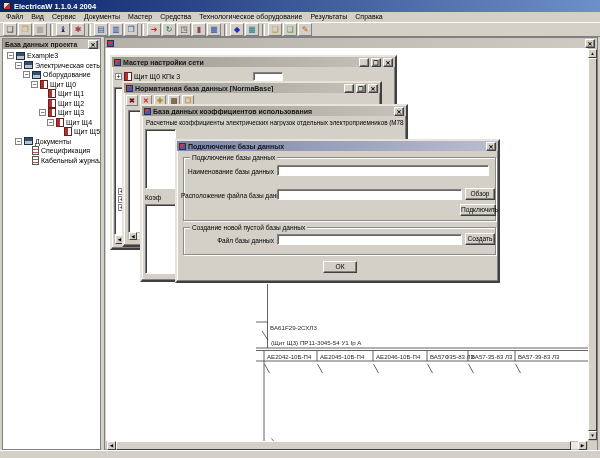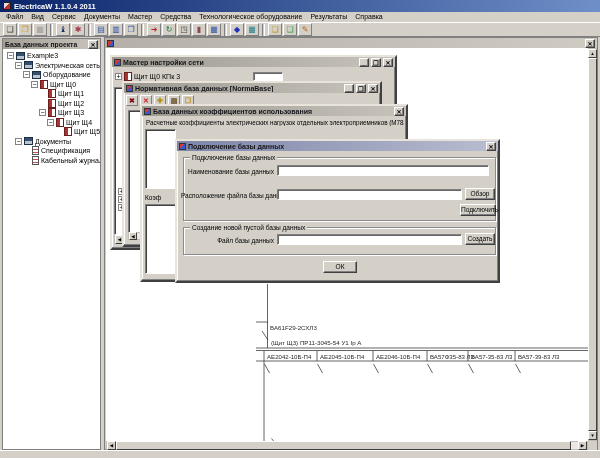--- a/index.html
+++ b/index.html
@@ -55,21 +55,21 @@
   .mtb{width:12px;height:11px;display:flex;align-items:center;justify-content:center;background:#d4d0c8;border:1px solid;border-color:#fff #808080 #808080 #fff}
   .mtb b{font-style:normal;font-weight:bold;font-size:7px}
   #statusbar{left:0;top:450px;width:600px;height:8px;background:#d4d0c8;border-top:1px solid #fff}
   svg text{font-family:"Liberation Sans",sans-serif;fill:#2a2a2a}
 </style>
 </head>
 <body>
 
 <div id="titlebar" class="abs">
   <span id="appicon"></span>
-  <span class="t">ElectricaW 1.1.0.4 2011</span>
+  <span class="t">ElectricaW 1.1.0.4 2004</span>
 </div>
 
 <div id="menubar" class="abs">
   <span class="mi">Файл</span>
   <span class="mi">Вид</span>
   <span class="mi">Сервис</span>
   <span class="mi">Документы</span>
   <span class="mi">Мастер</span>
   <span class="mi">Средства</span>
   <span class="mi">Технологическое оборудование</span>

